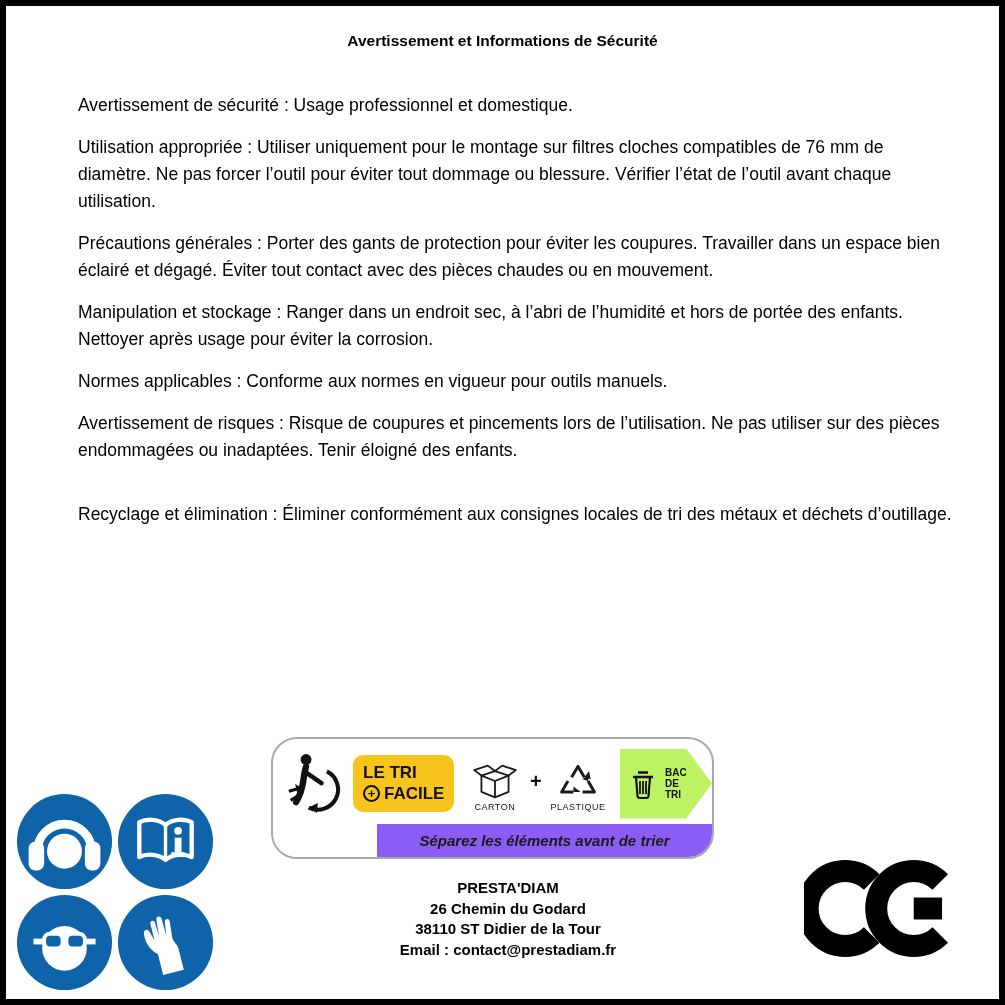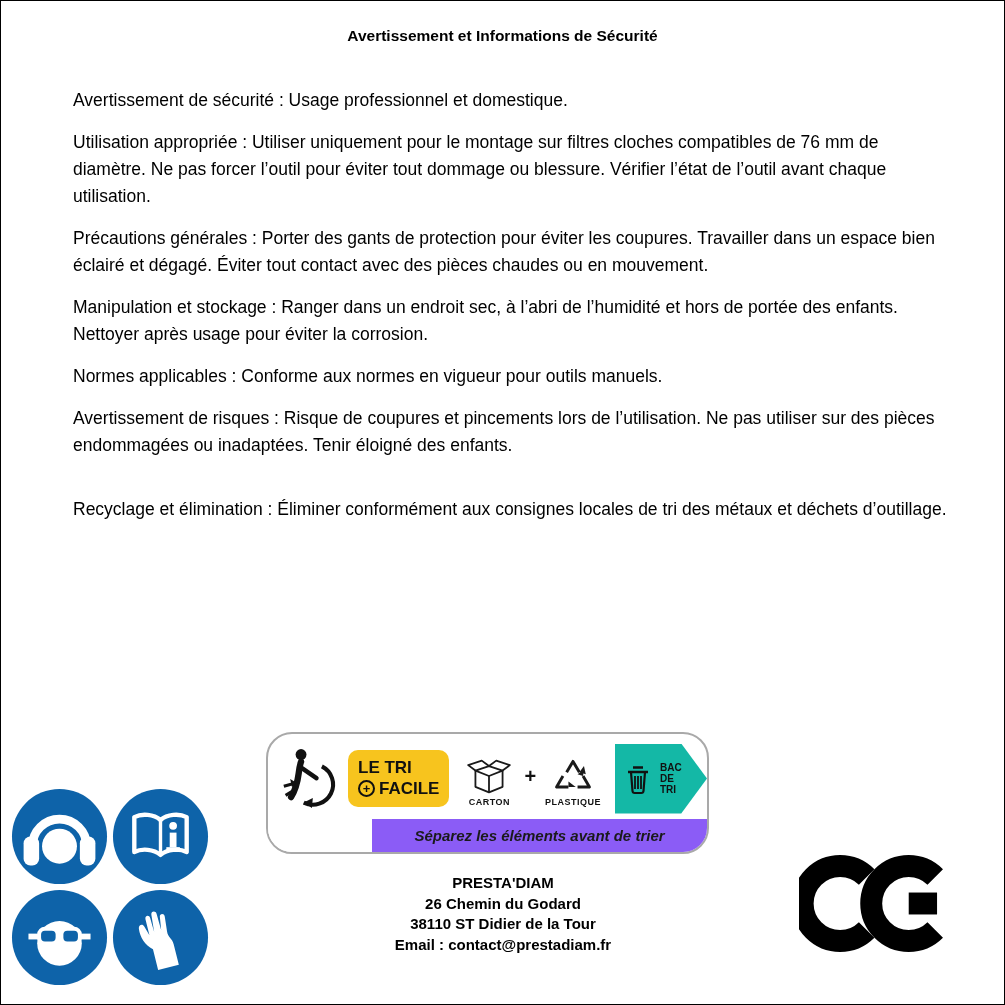--- a/index.html
+++ b/index.html
@@ -1,20 +1,20 @@
 <!DOCTYPE html>
 <html><head>
 <meta charset="utf-8">
 <style>
   * { margin:0; padding:0; box-sizing:border-box; }
   html,body { background:#fff; }
   body { font-family:"Liberation Sans", sans-serif; color:#000; }
 
   .page { position:relative; width:1005px; height:1005px; background:#fff;
-          border:1px solid #000000; overflow:hidden; }
+          border:6px solid #000000; overflow:hidden; }
 
   .title { position:absolute; top:26px; left:0; width:100%; text-align:center;
            font-size:15.5px; font-weight:bold; }
 
   .body-text { position:absolute; top:86px; left:72px; width:880px;
                font-size:17.5px; line-height:27px; }
   .body-text p { margin-bottom:15px; }
   .body-text p.gap-before { margin-top:37px; }
 
   
@@ -30,23 +30,23 @@
   .infotri-row { display:flex; align-items:center; flex:1; padding:4px 0 0 6px; }
   .triman-wrap { width:74px; display:flex; justify-content:center; align-items:center; }
   .tri-facile { background:#f7c41e; border-radius:10px; padding:8px 10px;
                 font-weight:bold; font-size:17px; line-height:1.2; color:#111; white-space:nowrap; }
   .tf-line2 { display:flex; align-items:center; gap:4px; }
   .plus-circle { width:17px; height:17px; border:2px solid #111; border-radius:50%;
                  display:inline-flex; align-items:center; justify-content:center;
                  font-size:13px; font-weight:bold; line-height:1; }
   .materials { flex:1; display:flex; align-items:flex-start; justify-content:center; gap:9px; padding-top:6px; }
   .material { display:flex; flex-direction:column; align-items:center; gap:2px; }
-  .mat-label { font-size:9px; font-weight:bold; letter-spacing:0.5px; color:#111; }
+  .mat-label { font-size:9px; font-weight:normal; letter-spacing:0.5px; color:#111; }
   .mat-plus { font-size:20px; font-weight:bold; color:#111; padding-top:8px; }
-  .bac-de-tri { background:#14b8a6; clip-path:polygon(0 0,72% 0,100% 50%,72% 100%,0 100%);
+  .bac-de-tri { background:#bef264; clip-path:polygon(0 0,72% 0,100% 50%,72% 100%,0 100%);
                 width:92px; height:70px; display:flex; align-items:center; gap:9px;
                 padding:0 22px 0 10px; flex:0 0 auto; }
   .bac-text { font-size:10px; font-weight:bold; line-height:1.1; color:#111; }
   .infotri-caption-row { display:flex; height:33px; }
   .caption-spacer { width:104px; background:#fff; }
   .caption { flex:1; background:#8b5cf6; display:flex; align-items:center; justify-content:center;
              font-size:15px; font-weight:bold; font-style:italic; color:#1a1a1a; }
 
   
   .address { position:absolute; left:252px; top:872px; width:500px; text-align:center;

